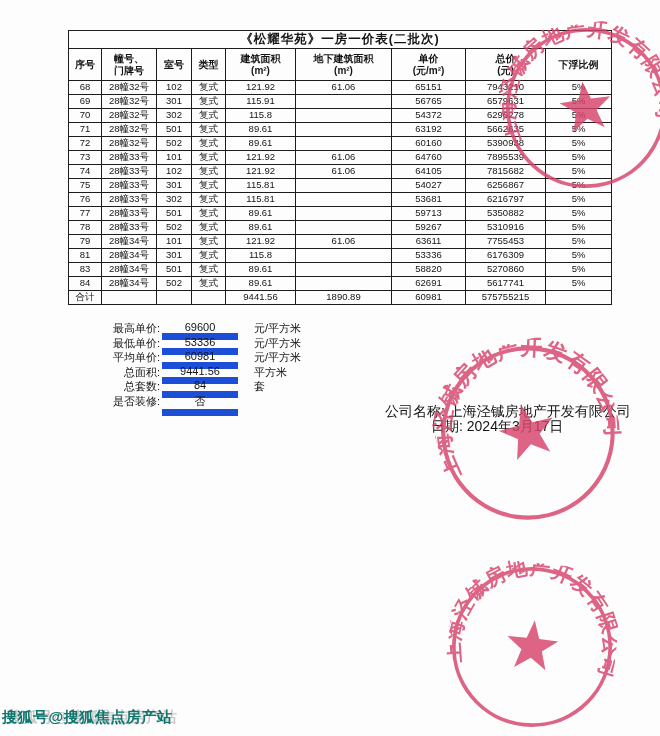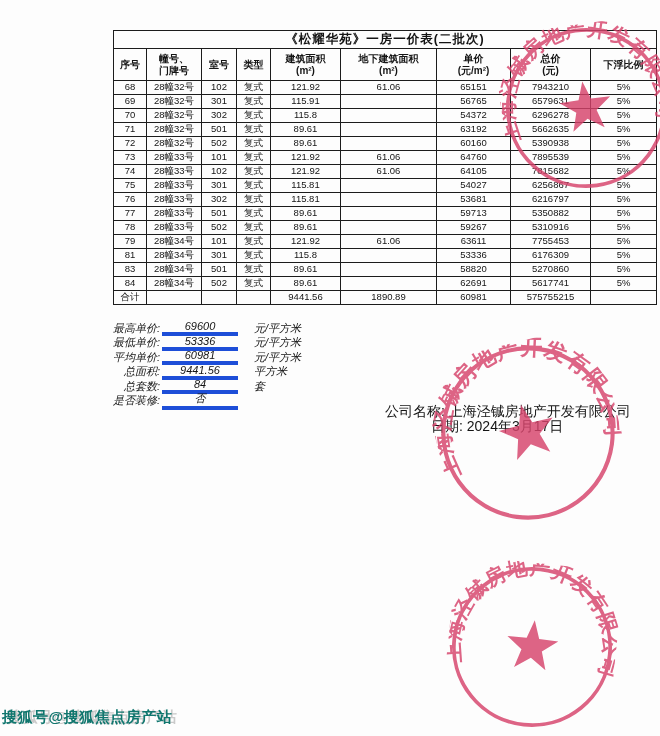--- a/index.html
+++ b/index.html
@@ -10,21 +10,20 @@
     overflow:hidden;
     color:#141414;
     font-family:"Liberation Sans","DejaVu Sans",sans-serif;
   }
 
   
   .price-table {
     position:absolute; left:68px; top:30px;
     border-collapse:collapse; table-layout:fixed;
     background:transparent;
-    margin-left:45px;
   }
   .price-table th, .price-table td {
     border:1px solid #1c1c1c;
     font-size:9.5px;
     line-height:1.15;
     text-align:center;
     padding:0 1px;
     height:14px;
     overflow:hidden;
     white-space:nowrap;
@@ -32,25 +31,25 @@
   .price-table thead th.title-cell {
     font-size:12.5px; font-weight:bold; height:18px; letter-spacing:1px;
   }
   .price-table thead th.col-head {
     font-weight:bold; font-size:10px; height:32px;
     white-space:pre-line; line-height:1.2;
   }
 
   
   .summary { position:absolute; left:96px; top:321px; font-size:11px; }
-  .summary-row { display:flex; align-items:center; height:14.5px;font-style:italic; }
+  .summary-row { display:flex; align-items:flex-start; height:14.5px; }
   .summary-label { width:64px; text-align:right; white-space:nowrap; }
   .summary-value {
     width:76px; text-align:center;
-    border-bottom:4px solid #1d4ed8; margin-left:2px;
+    border-bottom:7px solid #1d4ed8; margin-left:2px;
     white-space:nowrap;
   }
   .summary-unit { margin-left:16px; white-space:nowrap; }
   .summary-note { margin-left:10px; white-space:nowrap; font-size:10.5px; }
 
   
   .company { position:absolute; left:385px; top:404px; font-size:14px; line-height:15px; }
   .company .date-line { padding-left:46px; }
 
   

